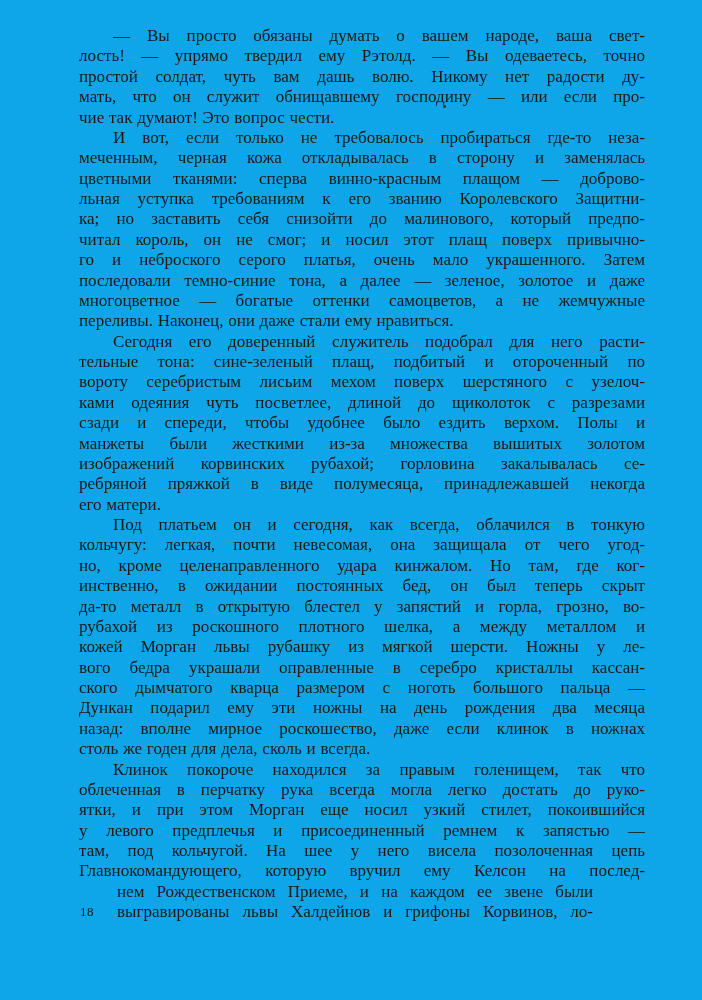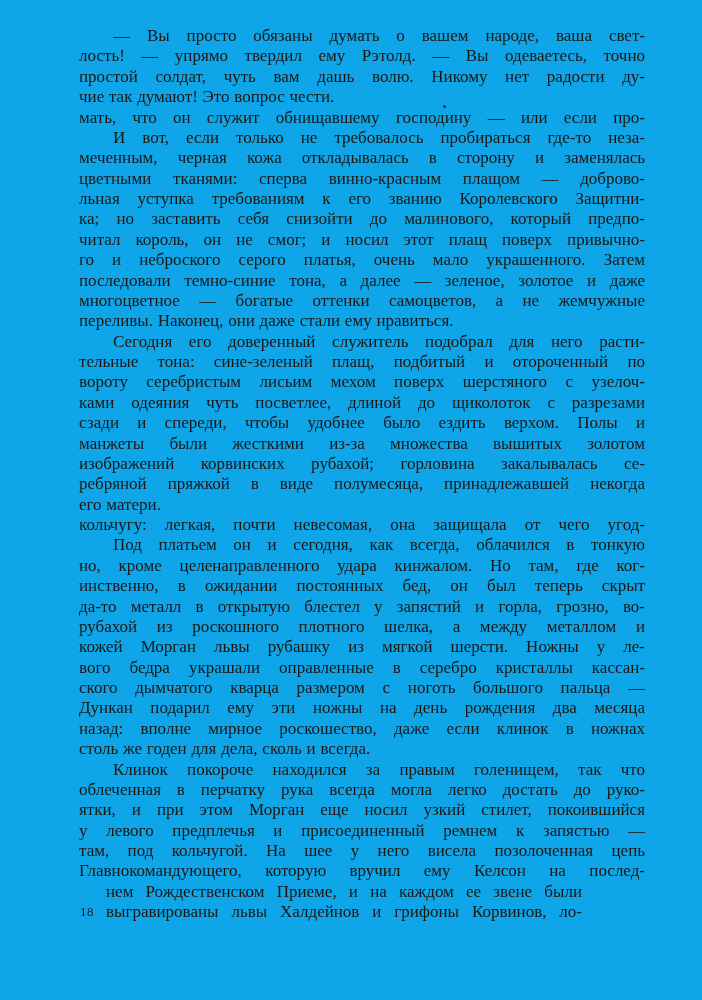--- a/index.html
+++ b/index.html
@@ -34,21 +34,21 @@
     word-spacing: 0.5px;
   }
   .line.first {
     text-indent: 34px;
   }
   .line.last {
     text-align-last: left;
     -moz-text-align-last: left;
   }
   .line.narrow {
-    margin-left: 27px;
+    margin-left: 38px;
     width: 476px;
   }
   .folio {
     position: absolute;
     left: 80px;
     top: 902px;
     height: 20.38px;
     line-height: 20.38px;
     font-size: 13px;
     letter-spacing: 0.5px;
@@ -64,43 +64,43 @@
   }
 </style>
 </head>
 <body>
 
 <div class="page">
   <div class="text-block" id="text-block">
       <div class="line first">— Вы просто обязаны думать о вашем народе, ваша свет-</div>
       <div class="line">лость! — упрямо твердил ему Рэтолд. — Вы одеваетесь, точно</div>
       <div class="line">простой солдат, чуть вам дашь волю. Никому нет радости ду-</div>
+      <div class="line">мать, что он служит обнищавшему господину — или если про-</div>
       <div class="line last">чие так думают! Это вопрос чести.</div>
-      <div class="line">мать, что он служит обнищавшему господину — или если про-</div>
       <div class="line first">И вот, если только не требовалось пробираться где-то неза-</div>
       <div class="line">меченным, черная кожа откладывалась в сторону и заменялась</div>
       <div class="line">цветными тканями: сперва винно-красным плащом — доброво-</div>
       <div class="line">льная уступка требованиям к его званию Королевского Защитни-</div>
       <div class="line">ка; но заставить себя снизойти до малинового, который предпо-</div>
       <div class="line">читал король, он не смог; и носил этот плащ поверх привычно-</div>
       <div class="line">го и неброского серого платья, очень мало украшенного. Затем</div>
       <div class="line">последовали темно-синие тона, а далее — зеленое, золотое и даже</div>
       <div class="line">многоцветное — богатые оттенки самоцветов, а не жемчужные</div>
       <div class="line last">переливы. Наконец, они даже стали ему нравиться.</div>
       <div class="line first">Сегодня его доверенный служитель подобрал для него расти-</div>
       <div class="line">тельные тона: сине-зеленый плащ, подбитый и отороченный по</div>
       <div class="line">вороту серебристым лисьим мехом поверх шерстяного с узелоч-</div>
       <div class="line">ками одеяния чуть посветлее, длиной до щиколоток с разрезами</div>
       <div class="line">сзади и спереди, чтобы удобнее было ездить верхом. Полы и</div>
       <div class="line">манжеты были жесткими из-за множества вышитых золотом</div>
       <div class="line">изображений корвинских рубахой; горловина закалывалась се-</div>
       <div class="line">ребряной пряжкой в виде полумесяца, принадлежавшей некогда</div>
       <div class="line last">его матери.</div>
+      <div class="line first">Под платьем он и сегодня, как всегда, облачился в тонкую</div>
       <div class="line">кольчугу: легкая, почти невесомая, она защищала от чего угод-</div>
-      <div class="line first">Под платьем он и сегодня, как всегда, облачился в тонкую</div>
       <div class="line">но, кроме целенаправленного удара кинжалом. Но там, где ког-</div>
       <div class="line">инственно, в ожидании постоянных бед, он был теперь скрыт</div>
       <div class="line">да-то металл в открытую блестел у запястий и горла, грозно, во-</div>
       <div class="line">рубахой из роскошного плотного шелка, а между металлом и</div>
       <div class="line">кожей Морган львы рубашку из мягкой шерсти. Ножны у ле-</div>
       <div class="line">вого бедра украшали оправленные в серебро кристаллы кассан-</div>
       <div class="line">ского дымчатого кварца размером с ноготь большого пальца —</div>
       <div class="line">Дункан подарил ему эти ножны на день рождения два месяца</div>
       <div class="line">назад: вполне мирное роскошество, даже если клинок в ножнах</div>
       <div class="line last">столь же годен для дела, сколь и всегда.</div>

